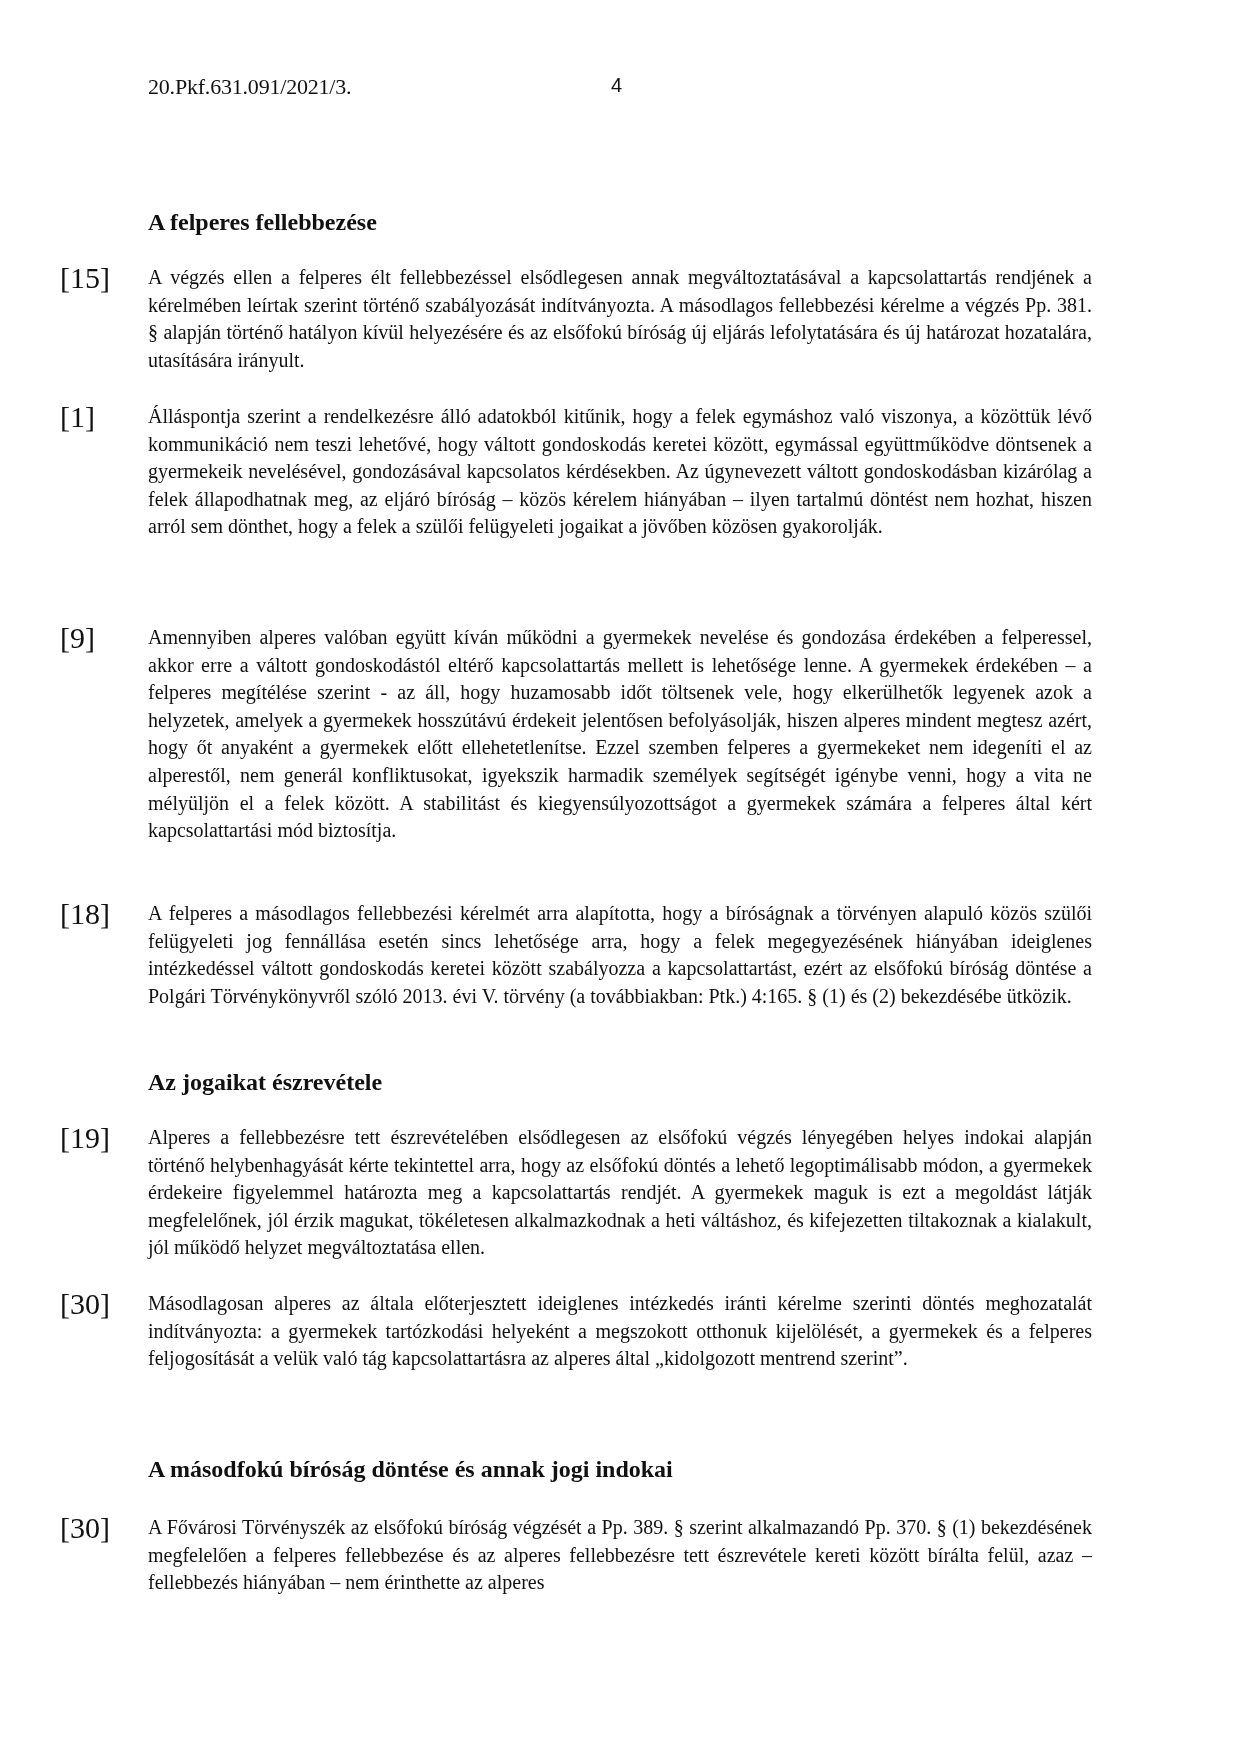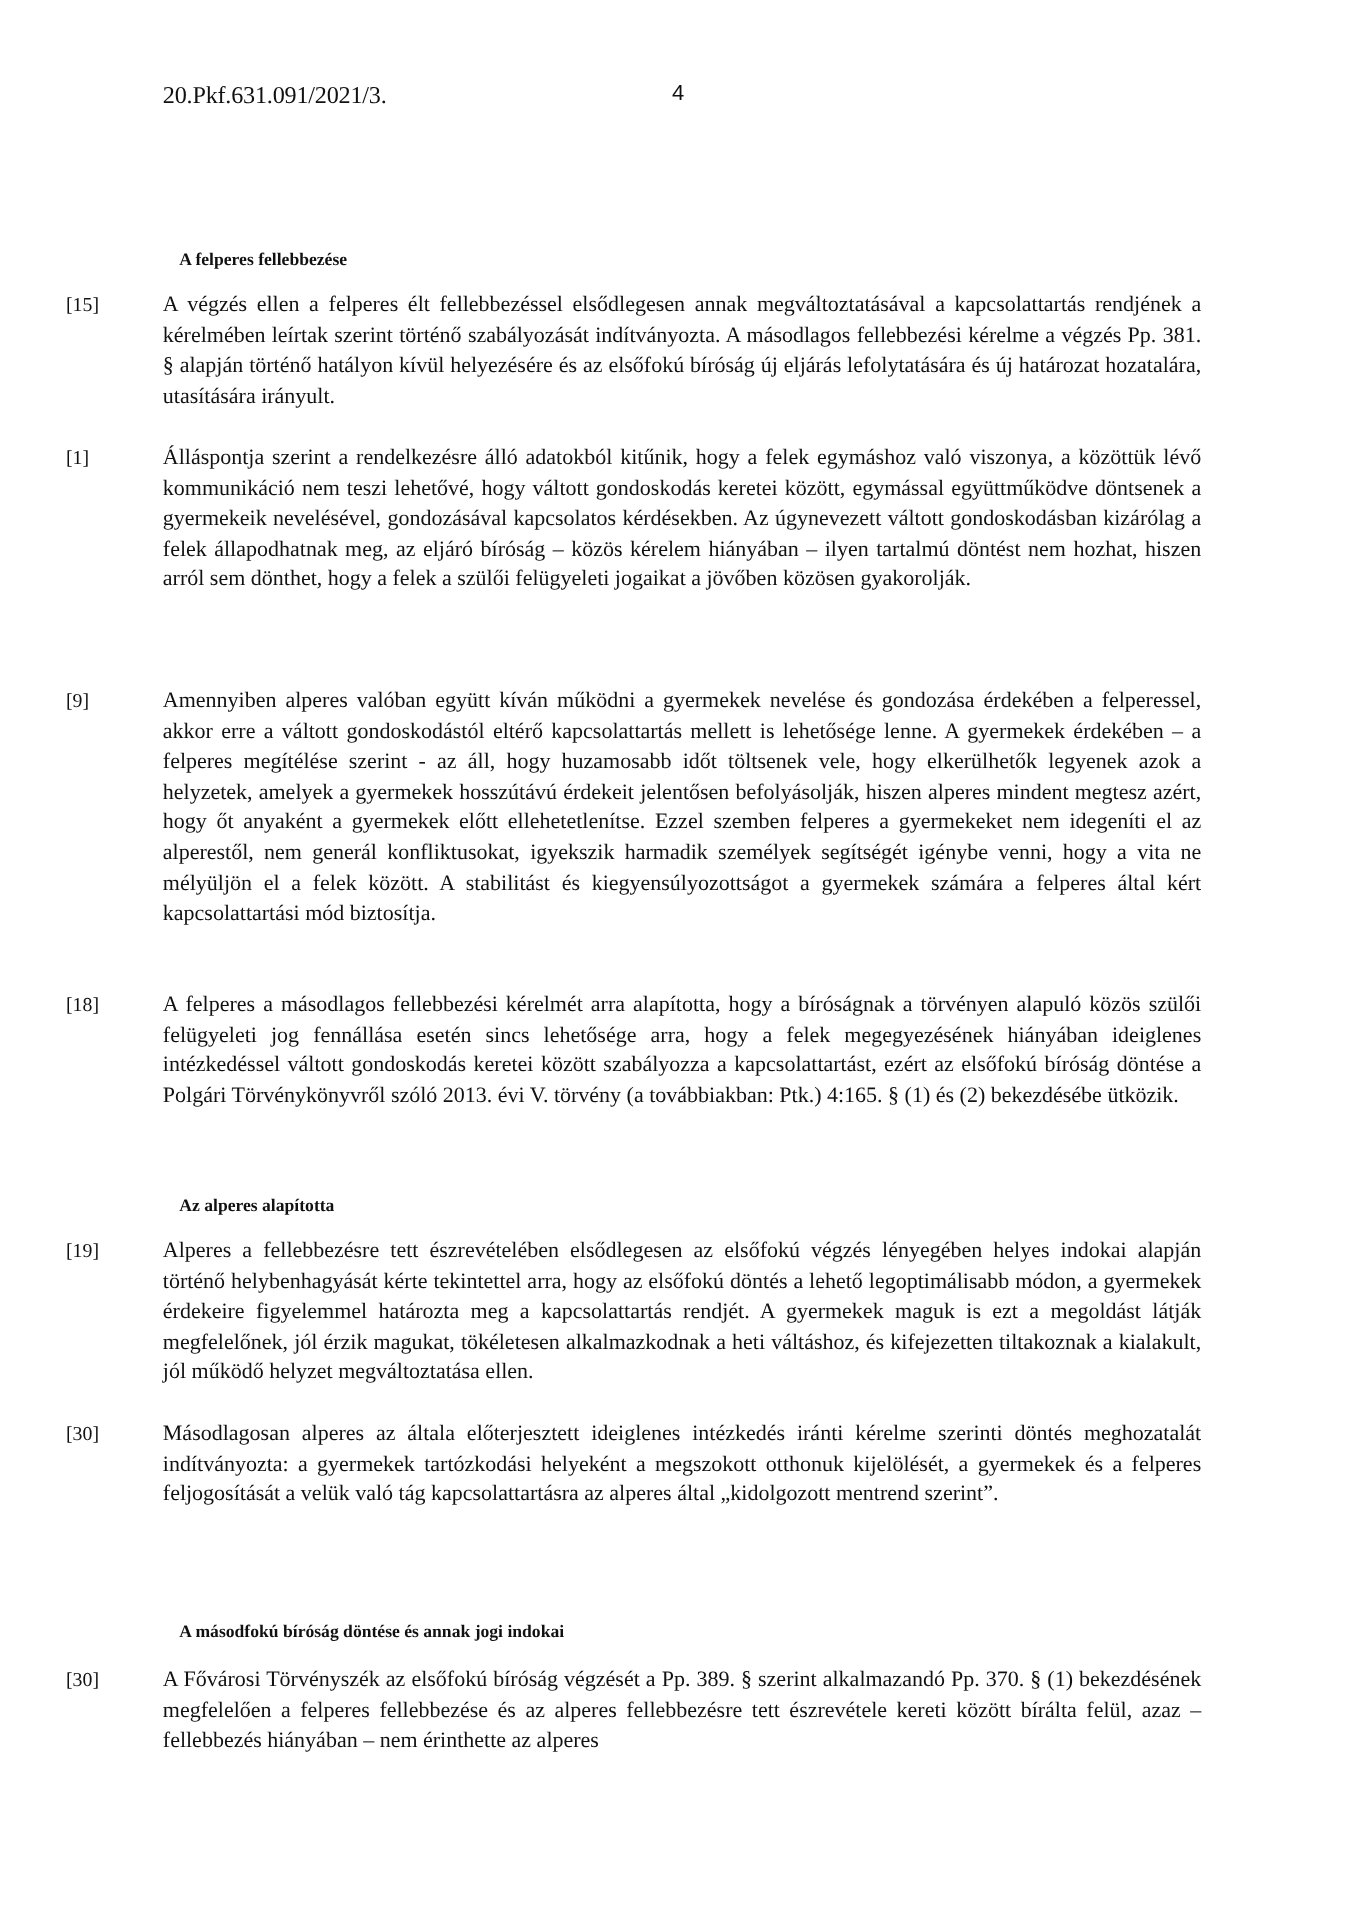--- a/index.html
+++ b/index.html
@@ -1,23 +1,23 @@
 <!DOCTYPE html>
 <html><head>
 <meta charset="utf-8">
 <style>
   html, body { margin: 0; padding: 0; background: #ffffff; }
   body { width: 1241px; height: 1754px; position: relative; overflow: hidden;
          font-family: "Liberation Serif", "DejaVu Serif", serif; color: #111111; }
   .page-header { position: absolute; top: 74px; left: 148px; width: 900px; height: 30px; font-size: 22px; }
   .case-number { position: absolute; left: 0; top: 0; letter-spacing: -0.2px; }
   .page-number { position: absolute; left: 463px; top: 0; font-family: "Liberation Sans", "DejaVu Sans", sans-serif; font-size: 20px; }
-  .section-heading { position: absolute; left: 148px; font-weight: bold; font-size: 16px; line-height: 28px; margin: 15px; }
+  .section-heading { position: absolute; left: 148px; font-weight: bold; font-size: 24px; line-height: 28px; margin: 0; }
   .para { position: absolute; left: 60px; width: 1035px; }
-  .para-num { position: absolute; left: 0; top: 0; font-size: 18px; line-height: 27.6px; }
+  .para-num { position: absolute; left: 0; top: 0; font-size: 30px; line-height: 27.6px; }
   .para-text { position: absolute; left: 88px; top: 0; width: 944px; font-size: 20px; line-height: 27.6px;
                text-align: justify; margin: 0; }
 </style>
 </head>
 <body>
 
 <div class="page-header">
   <span class="case-number">20.Pkf.631.091/2021/3.</span>
   <span class="page-number">4</span>
 </div>
@@ -37,21 +37,21 @@
 <div class="para" style="top:624px">
   <span class="para-num">[9]</span>
   <p class="para-text">Amennyiben alperes valóban együtt kíván működni a gyermekek nevelése és gondozása érdekében a felperessel, akkor erre a váltott gondoskodástól eltérő kapcsolattartás mellett is lehetősége lenne. A gyermekek érdekében – a felperes megítélése szerint - az áll, hogy huzamosabb időt töltsenek vele, hogy elkerülhetők legyenek azok a helyzetek, amelyek a gyermekek hosszútávú érdekeit jelentősen befolyásolják, hiszen alperes mindent megtesz azért, hogy őt anyaként a gyermekek előtt ellehetetlenítse. Ezzel szemben felperes a gyermekeket nem idegeníti el az alperestől, nem generál konfliktusokat, igyekszik harmadik személyek segítségét igénybe venni, hogy a vita ne mélyüljön el a felek között. A stabilitást és kiegyensúlyozottságot a gyermekek számára a felperes által kért kapcsolattartási mód biztosítja.</p>
 </div>
 
 <div class="para" style="top:900px">
   <span class="para-num">[18]</span>
   <p class="para-text">A felperes a másodlagos fellebbezési kérelmét arra alapította, hogy a bíróságnak a törvényen alapuló közös szülői felügyeleti jog fennállása esetén sincs lehetősége arra, hogy a felek megegyezésének hiányában ideiglenes intézkedéssel váltott gondoskodás keretei között szabályozza a kapcsolattartást, ezért az elsőfokú bíróság döntése a Polgári Törvénykönyvről szóló 2013. évi V. törvény (a továbbiakban: Ptk.) 4:165. § (1) és (2) bekezdésébe ütközik.</p>
 </div>
 
-<h2 class="section-heading" style="top:1068px">Az alperes alapította</h2>
+<h2 class="section-heading" style="top:1068px">Az jogaikat észrevétele</h2>
 
 <div class="para" style="top:1124px">
   <span class="para-num">[19]</span>
   <p class="para-text">Alperes a fellebbezésre tett észrevételében elsődlegesen az elsőfokú végzés lényegében helyes indokai alapján történő helybenhagyását kérte tekintettel arra, hogy az elsőfokú döntés a lehető legoptimálisabb módon, a gyermekek érdekeire figyelemmel határozta meg a kapcsolattartás rendjét. A gyermekek maguk is ezt a megoldást látják megfelelőnek, jól érzik magukat, tökéletesen alkalmazkodnak a heti váltáshoz, és kifejezetten tiltakoznak a kialakult, jól működő helyzet megváltoztatása ellen.</p>
 </div>
 
 <div class="para" style="top:1290px">
   <span class="para-num">[30]</span>
   <p class="para-text">Másodlagosan alperes az általa előterjesztett ideiglenes intézkedés iránti kérelme szerinti döntés meghozatalát indítványozta: a gyermekek tartózkodási helyeként a megszokott otthonuk kijelölését, a gyermekek és a felperes feljogosítását a velük való tág kapcsolattartásra az alperes által „kidolgozott mentrend szerint”.</p>
 </div>

